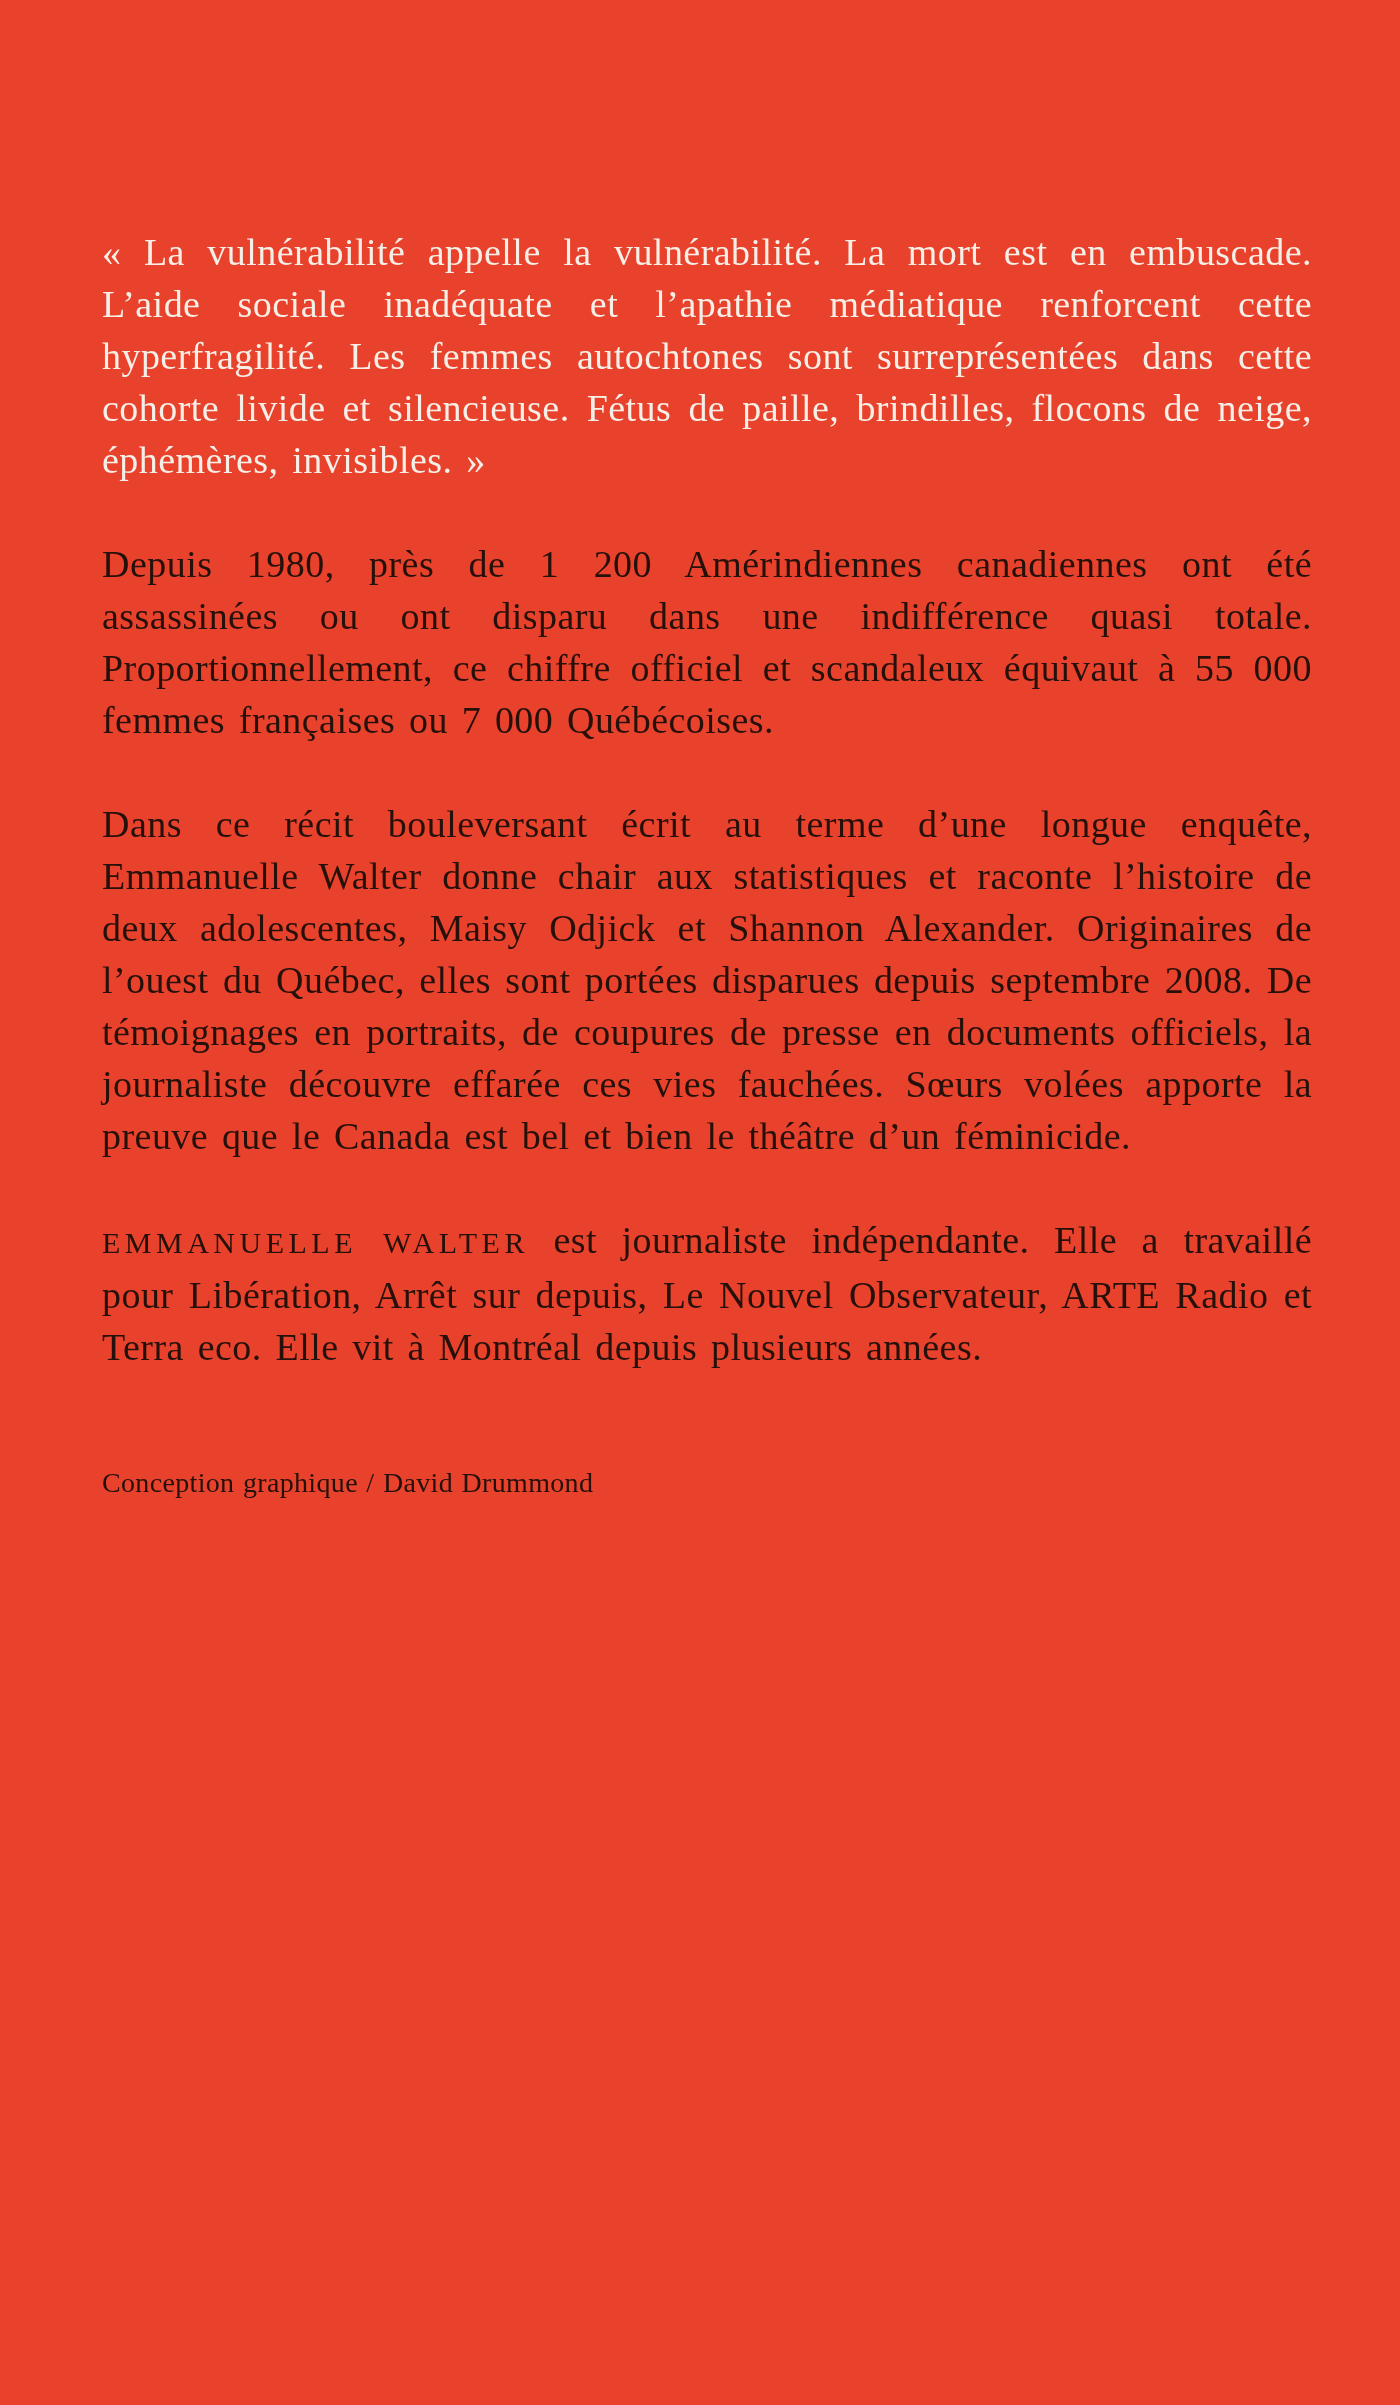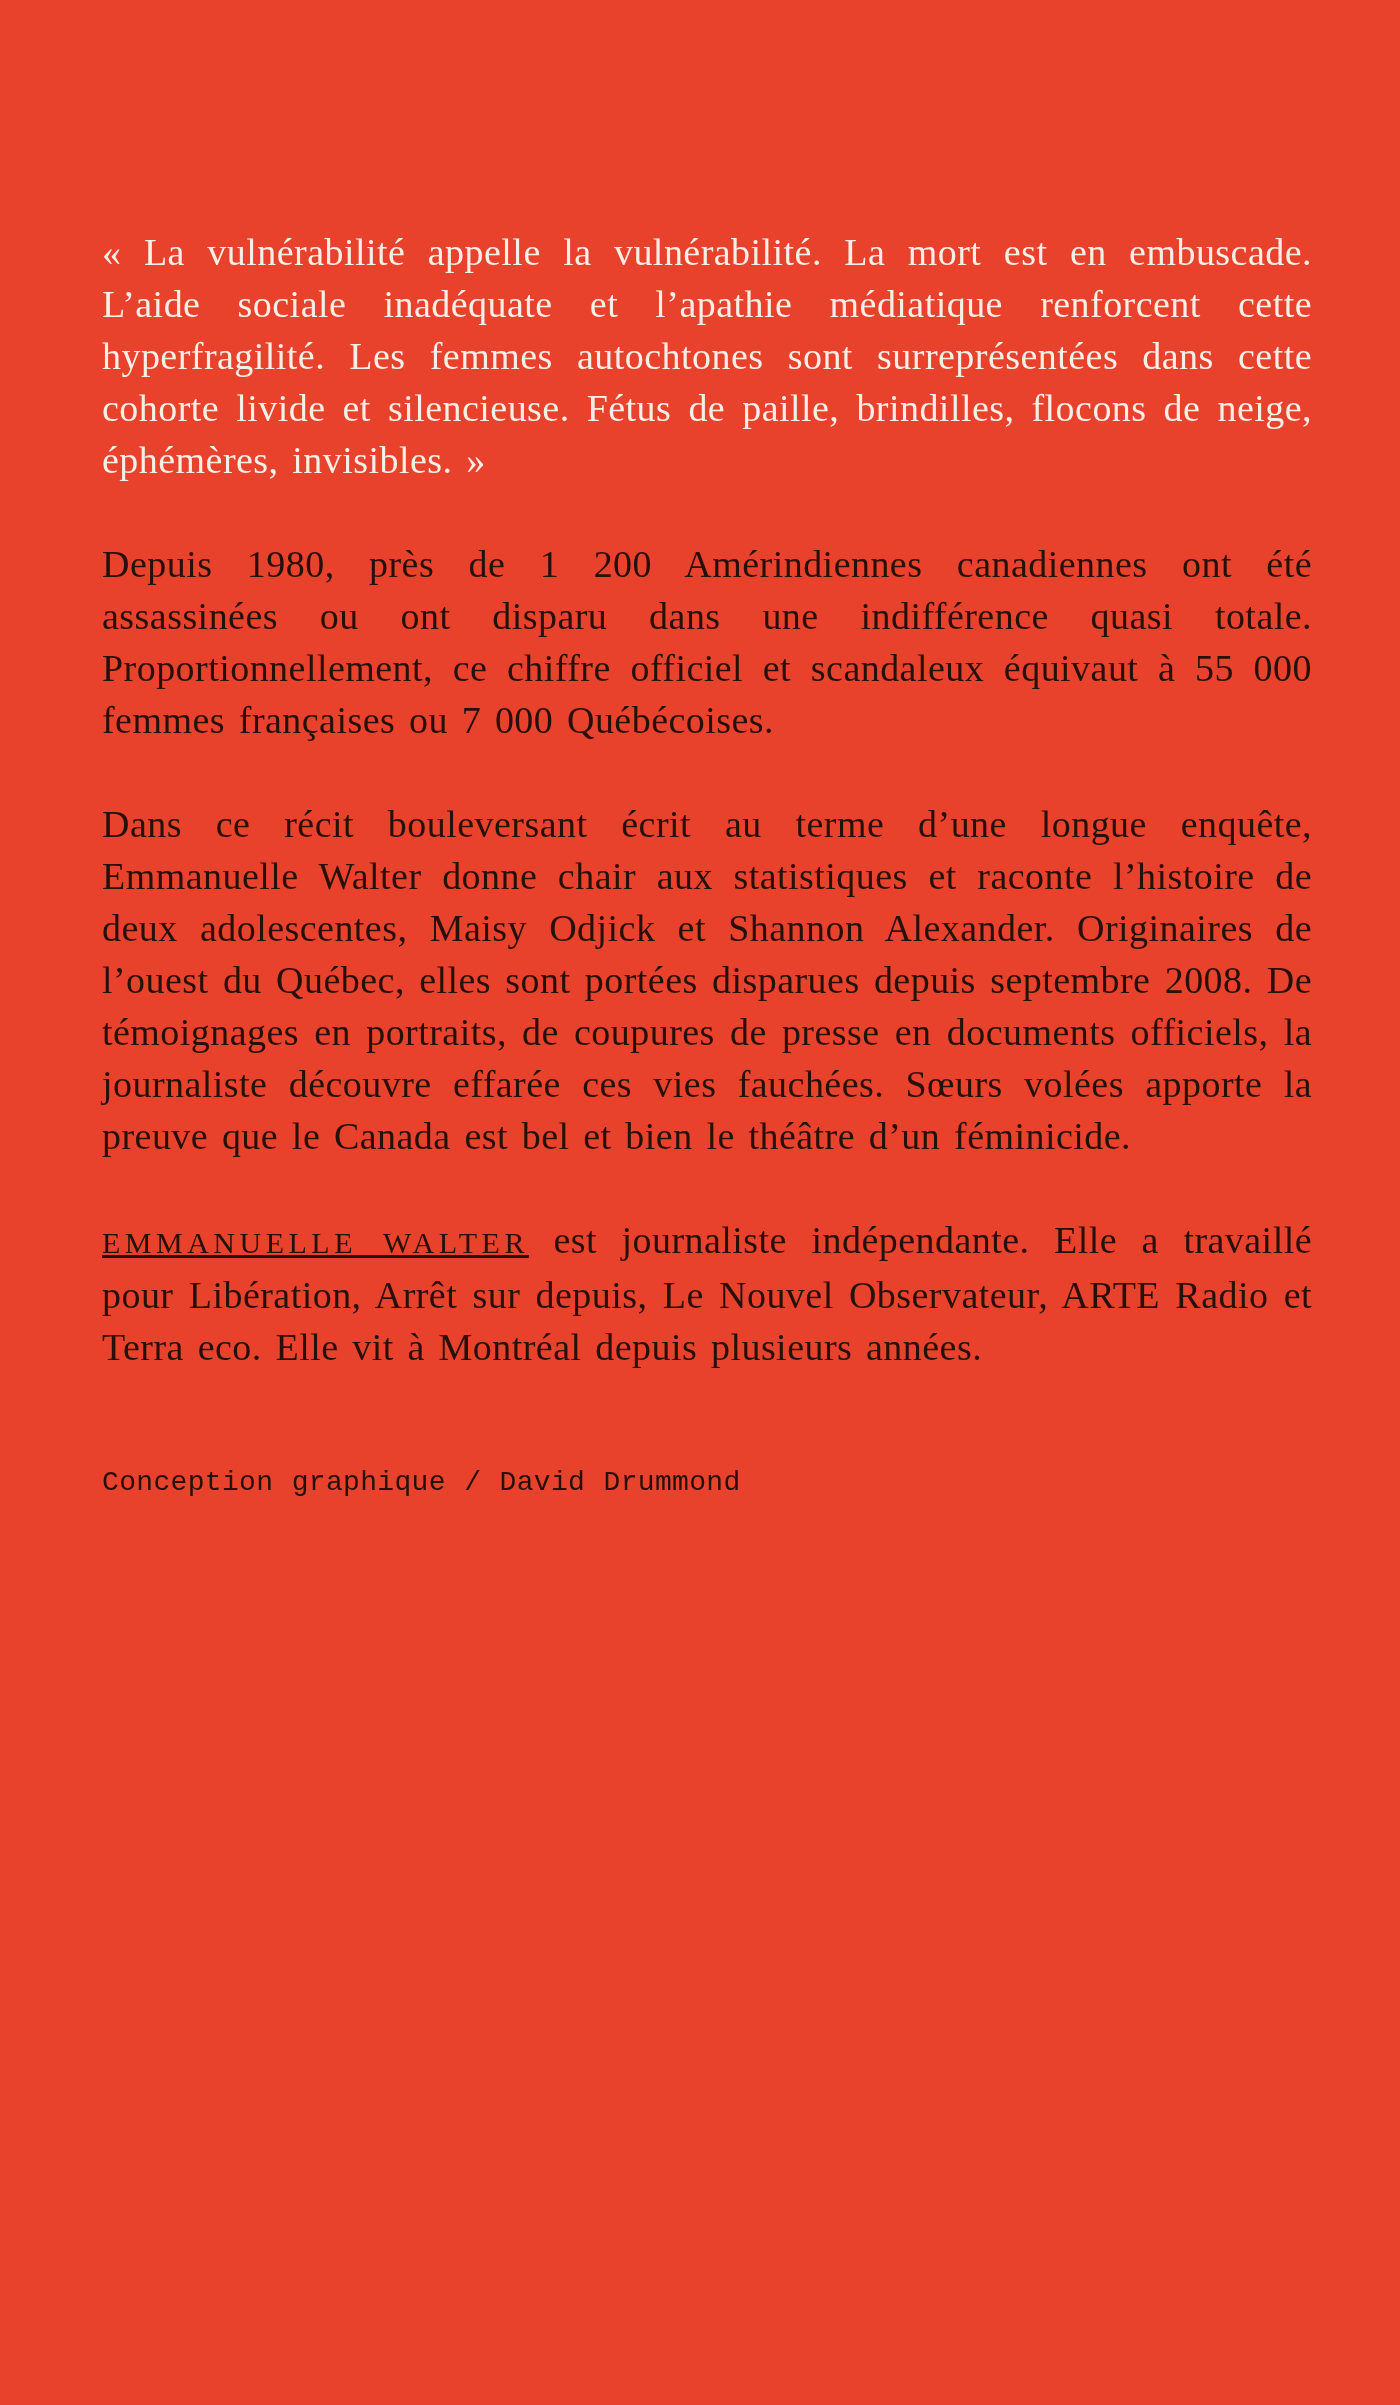--- a/index.html
+++ b/index.html
@@ -32,27 +32,25 @@
   }
   .cover p.quote {
     color: var(--quote-ink);
   }
   .cover p.credit {
     font-size: 28px;
     line-height: 36px;
     text-align: left;
     margin-top: 92px;
     word-spacing: 0.04em;
-    font-family: Liberation Mono, monospace;
   }
   .italic { }
   .smallcaps {
     font-size: 30px;
     letter-spacing: 4.5px;
-    text-decoration: underline;
   }
 </style>
 </head>
 <body>
 
 <main class="cover">
   <p class="quote"><span>«&nbsp;La vulnérabilité appelle la vulnérabilité. La mort est en embuscade. L’aide sociale inadéquate et l’apathie médiatique renforcent cette hyperfragilité. Les femmes autochtones sont surreprésentées dans cette cohorte livide et silencieuse. Fétus de paille, brindilles, flocons de neige, éphémères, invisibles.&nbsp;»</span></p>
 
   <section>
       <p><span>Depuis 1980, près de 1&nbsp;200 Amérindiennes canadiennes ont été assassinées ou ont disparu dans une indifférence quasi totale. Proportionnellement, ce chiffre officiel et scandaleux équivaut à 55&nbsp;000 femmes françaises ou 7&nbsp;000 Québécoises.</span></p>

